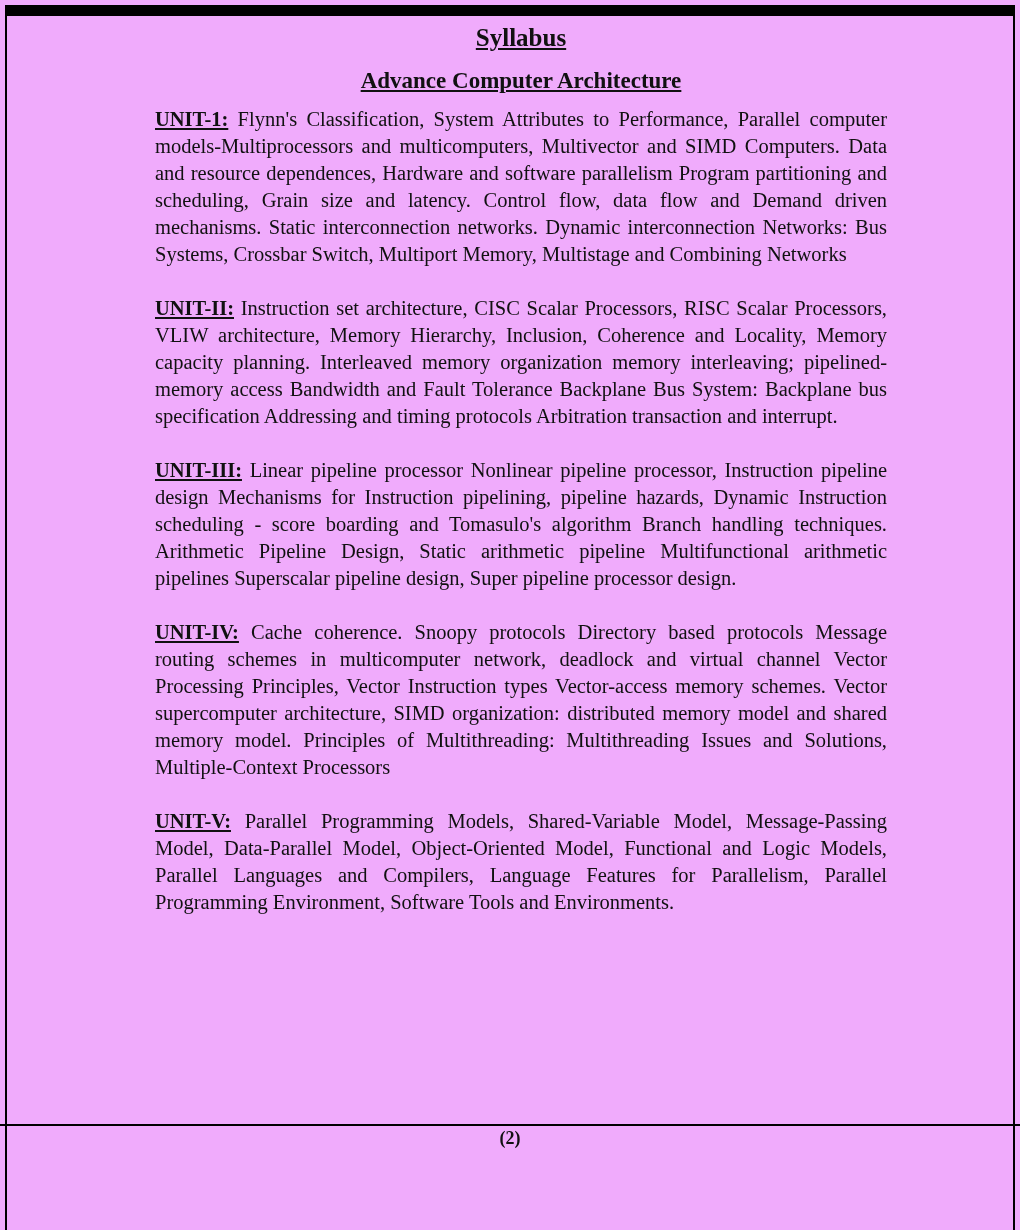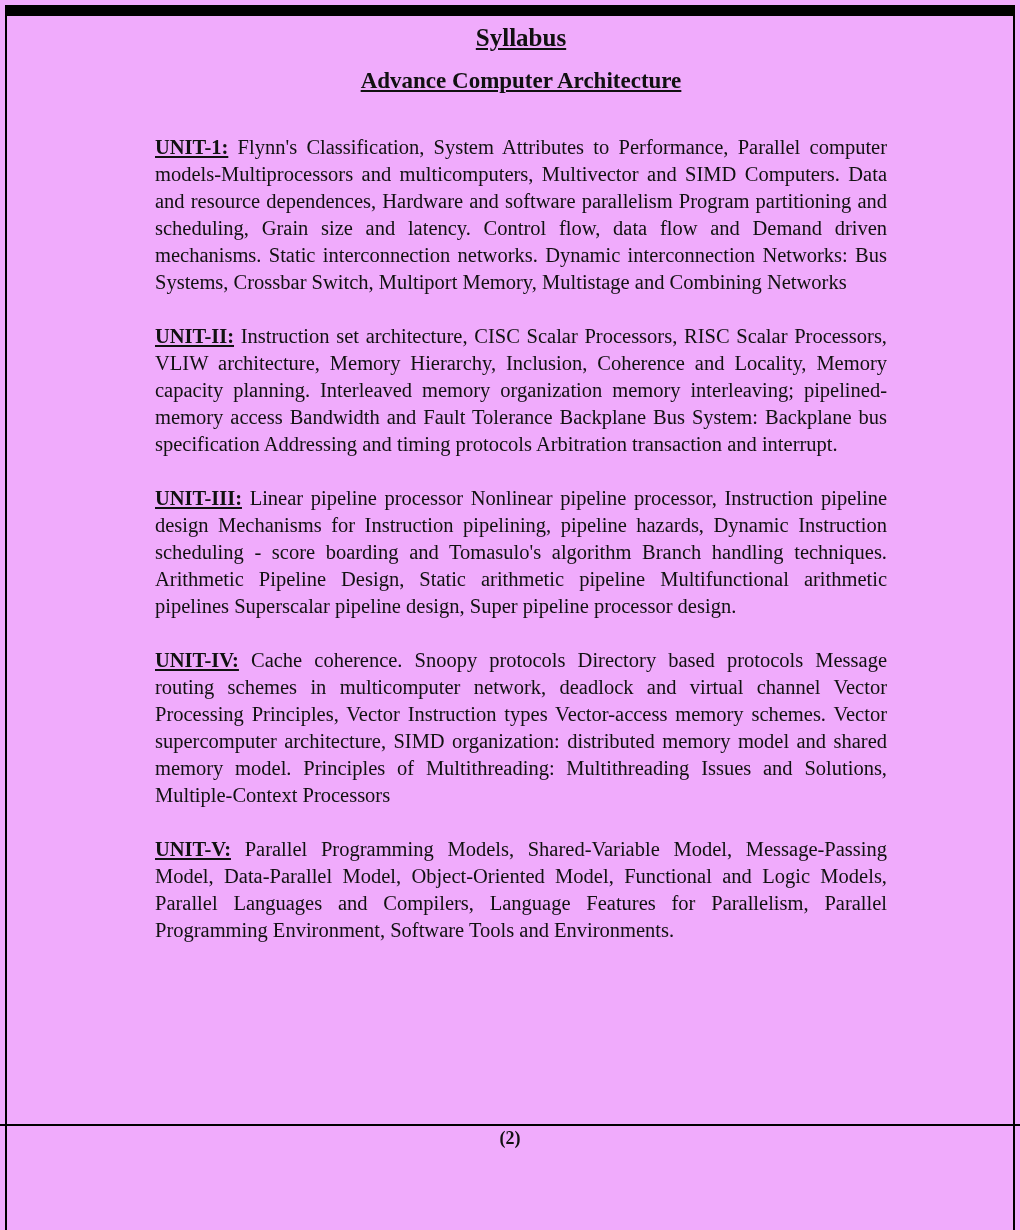--- a/index.html
+++ b/index.html
@@ -47,21 +47,21 @@
     width: 732px;
   }
   .doc-title {
     margin: 0 0 16px 0;
     text-align: center;
     font-size: 25px;
     font-weight: bold;
     text-decoration: underline;
   }
   .doc-subtitle {
-    margin: 0 0 40px 0;
+    margin: 0 0 12px 0;
     text-align: center;
     font-size: 23px;
     font-weight: bold;
     text-decoration: underline;
   }
   .unit-paragraph {
     margin: 9px 0 27px 0;
     font-size: 20.5px;
     line-height: 27px;
     text-align: justify;

